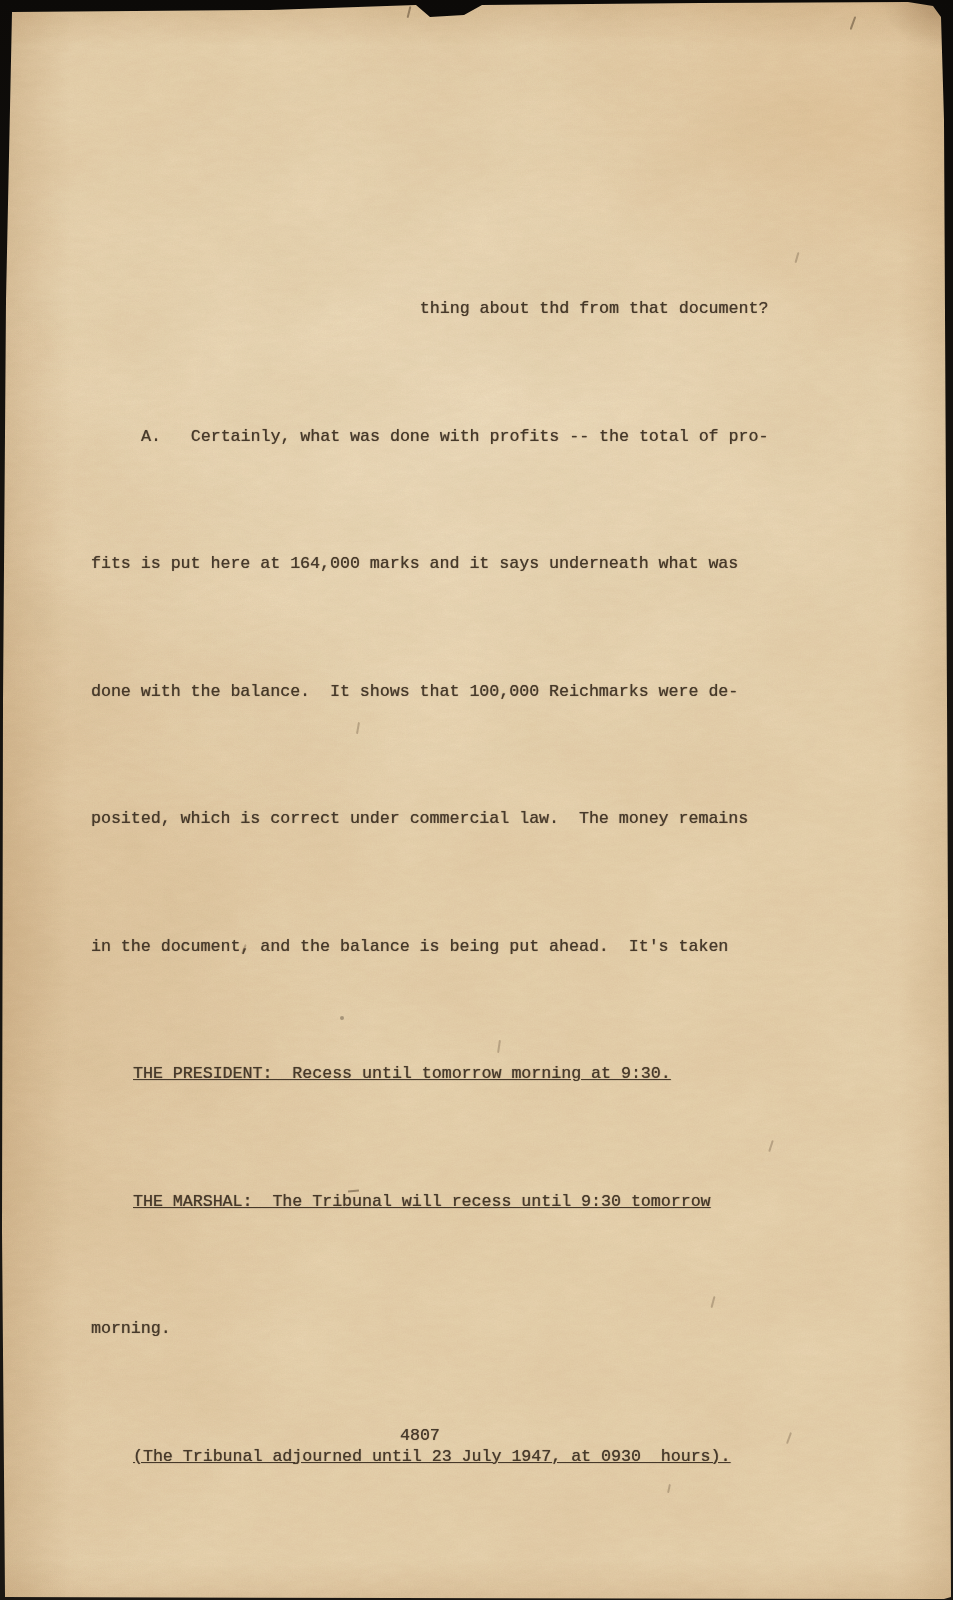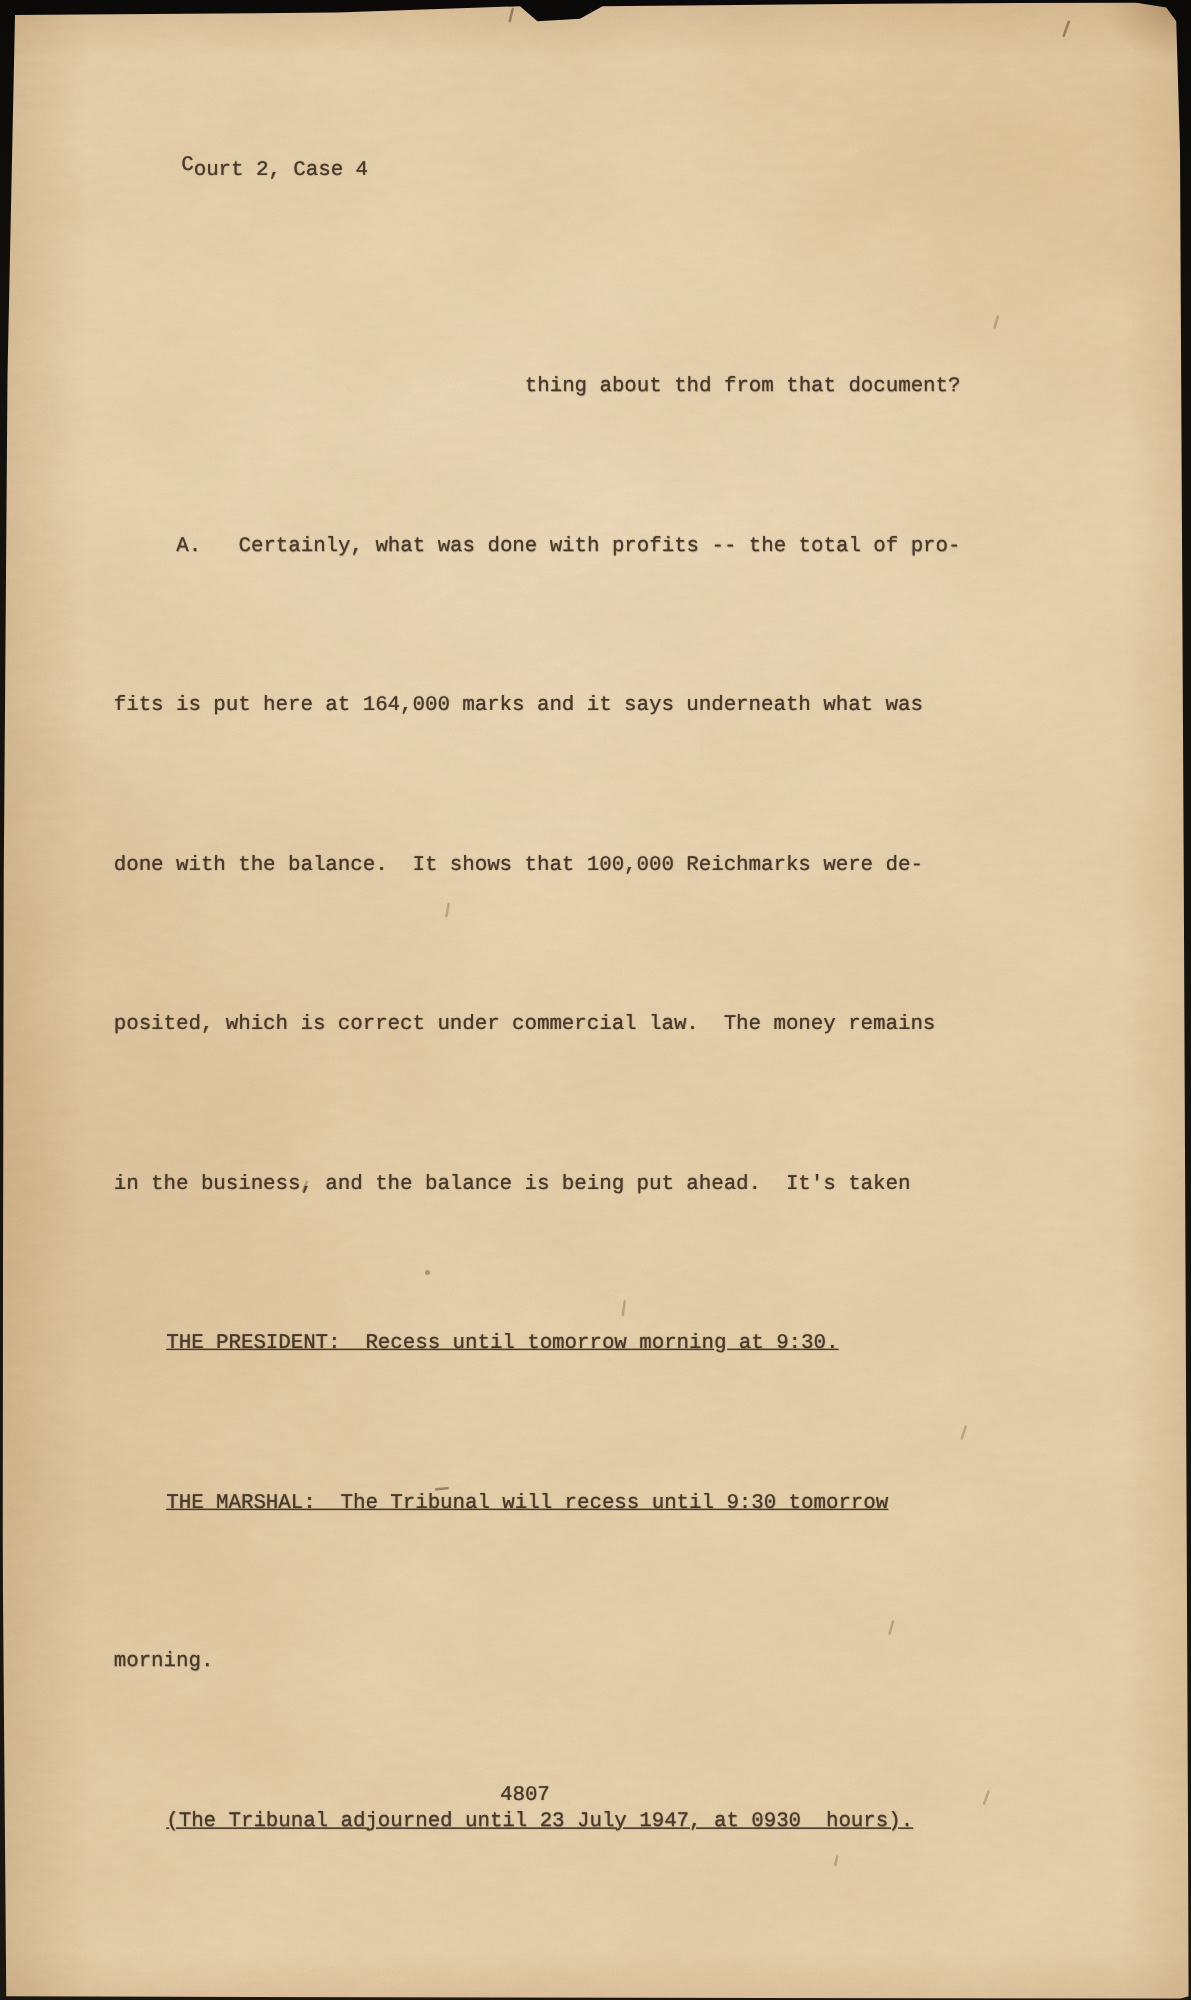--- a/index.html
+++ b/index.html
@@ -75,30 +75,29 @@
     pointer-events: none;
   }
 </style>
 </head>
 <body>
 
 <div class="scan">
   <div class="paper">
 
     <div class="doc-header ink">
-      <div class="l2"><span class="sup">C</span><span>ourt 2, Case 4</span></div>
     </div>
 
     <div class="bodytext ink">
       <div class="line ind-2">thing about thd from that document?</div>
       <div class="line ind-5">A.   Certainly, what was done with profits -- the total of pro-</div>
       <div class="line">fits is put here at 164,000 marks and it says underneath what was</div>
       <div class="line">done with the balance.  It shows that 100,000 Reichmarks were de-</div>
       <div class="line">posited, which is correct under commercial law.  The money remains</div>
-      <div class="line">in the business, and the balance is being put ahead.  It's taken</div>
+      <div class="line">in the document, and the balance is being put ahead.  It's taken</div>
       <div class="line ind-4">THE PRESIDENT:  Recess until tomorrow morning at 9:30.</div>
       <div class="line ind-4">THE MARSHAL:  The Tribunal will recess until 9:30 tomorrow</div>
       <div class="line">morning.</div>
       <div class="line ind-4">(The Tribunal adjourned until 23 July 1947, at 0930  hours).</div>
     </div>
 
     <div class="pagenum ink">4807</div>
 
     <div class="artifact a-slash" style="left:408px; top:6px; height:12px; transform:rotate(14deg);"></div>
     <div class="artifact a-slash" style="left:852px; top:16px; height:14px; transform:rotate(20deg);"></div>

